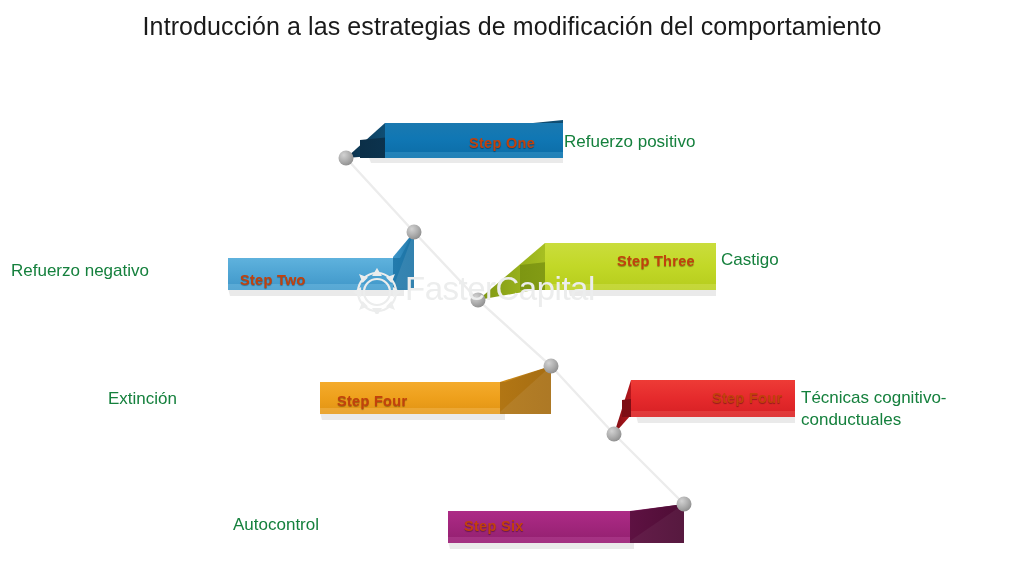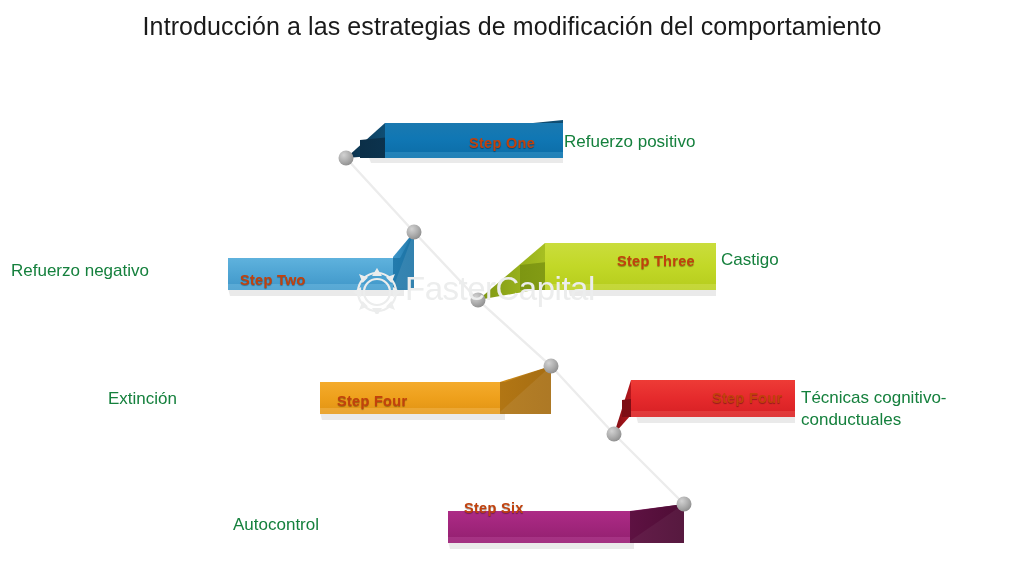--- a/index.html
+++ b/index.html
@@ -235,21 +235,21 @@
       </g>
     </svg>
     <div class="wm-text">FasterCapital</div>
   </div>
 
   <div class="steplabel" style="left:469px; top:135px;">Step One</div>
   <div class="steplabel" style="left:240px; top:272px;text-align:center;">Step Two</div>
   <div class="steplabel" style="left:617px; top:253px;">Step Three</div>
   <div class="steplabel" style="left:337px; top:393px;">Step Four</div>
   <div class="steplabel" style="left:712px; top:390px;">Step Four</div>
-  <div class="steplabel" style="left:464px; top:500px;">Step Six</div>
+  <div class="steplabel" style="left:464px; top:518px;">Step Six</div>
 
   <div class="desc" style="left:564px; top:131px;">Refuerzo positivo</div>
   <div class="desc" style="left:11px; top:260px;">Refuerzo negativo</div>
   <div class="desc" style="left:721px; top:249px;">Castigo</div>
   <div class="desc" style="left:108px; top:388px;">Extinción</div>
   <div class="desc two-line" style="left:801px; top:387px;">Técnicas cognitivo-conductuales</div>
   <div class="desc" style="left:233px; top:514px;">Autocontrol</div>
 
 </div>
 

